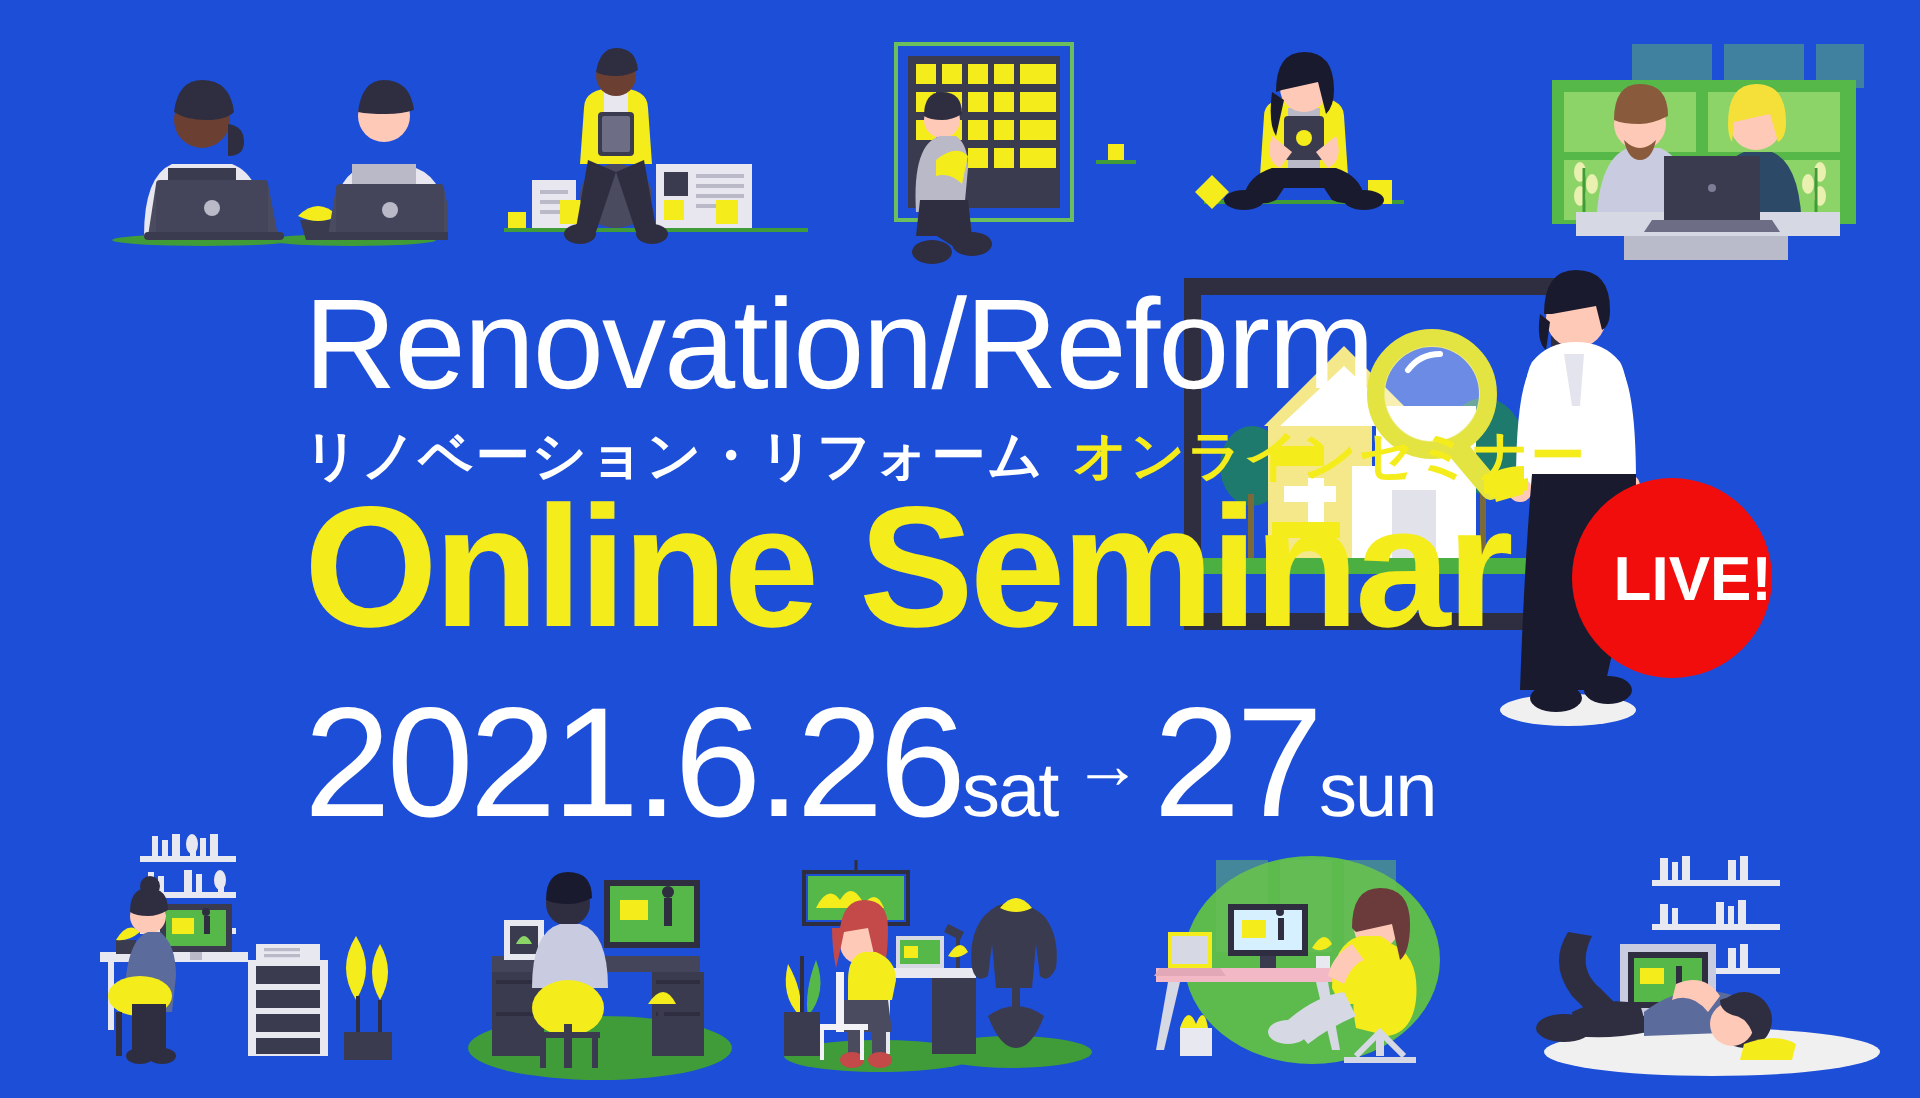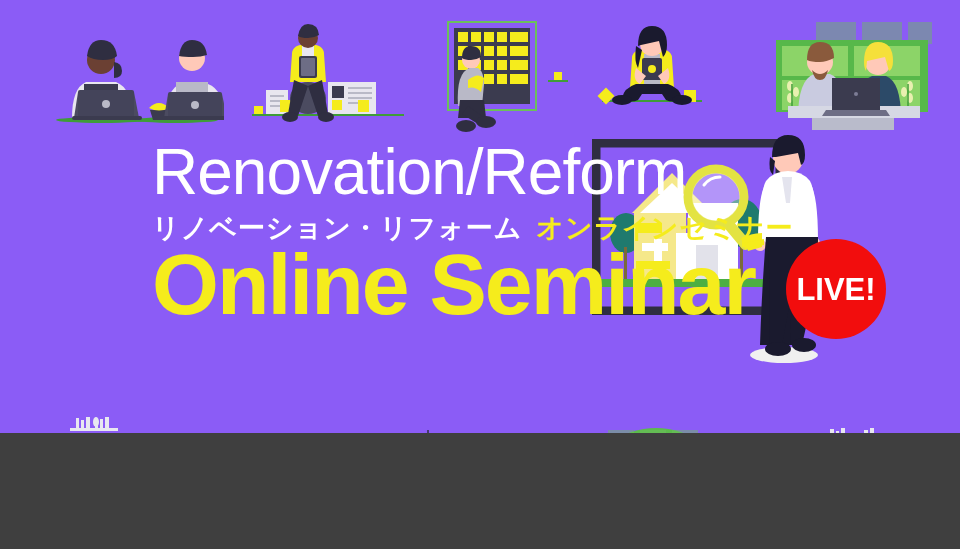--- a/index.html
+++ b/index.html
@@ -3,23 +3,23 @@
 <meta charset="utf-8">
 <style>
   html, body {
     margin: 0;
     padding: 0;
     background: #3f3f3f;
   }
   #banner {
     position: relative;
     width: 960px;
-    height: 433px;
+    height: 549px;
     overflow: hidden;
-    background: #8b5cf6;
+    background: #1d4ed8;
     font-family: "Liberation Sans", sans-serif;
     -webkit-font-smoothing: antialiased;
   }
 
   
   #title-block {
     position: absolute;
     left: 152px;
     top: 136px;
     width: 700px;
@@ -82,21 +82,21 @@
     position: absolute;
     left: 786px;
     top: 239px;
     width: 100px;
     height: 100px;
     border-radius: 50%;
     background: #f20d0d;
     z-index: 60;
     display: flex;
     align-items: center;
-    justify-content: center;
+    justify-content: flex-end;
   }
   #live-badge-label {
     color: #ffffff;
     font-size: 31px;
     font-weight: 700;
     letter-spacing: 0px;
     line-height: 1;
   }
 
   
@@ -369,20 +369,23 @@
       <ellipse cx="62" cy="212" rx="12" ry="7" fill="#1a1a2e"></ellipse>
     </svg>
   </div>
 
   <div id="title-block">
     <div id="main-title">Renovation/Reform</div>
     <div id="jp-line">
       <span class="jp-white">リノベーション・リフォーム</span><span class="jp-yellow">オンラインセミナー</span>
     </div>
     <div id="sub-title">Online Seminar</div>
+    <div id="date-line">
+      <span class="date-big">2021.6.26</span><span class="date-small">sat</span><span class="date-arrow">→</span><span class="date-big">27</span><span class="date-small">sun</span>
+    </div>
   </div>
 
   <div id="live-badge">
     <span id="live-badge-label">LIVE!</span>
   </div>
 
   <div class="illus" id="illus-bot-1">
     <svg viewBox="0 0 168 130" width="168" height="130">
 
       <g fill="#e8e8f0">

